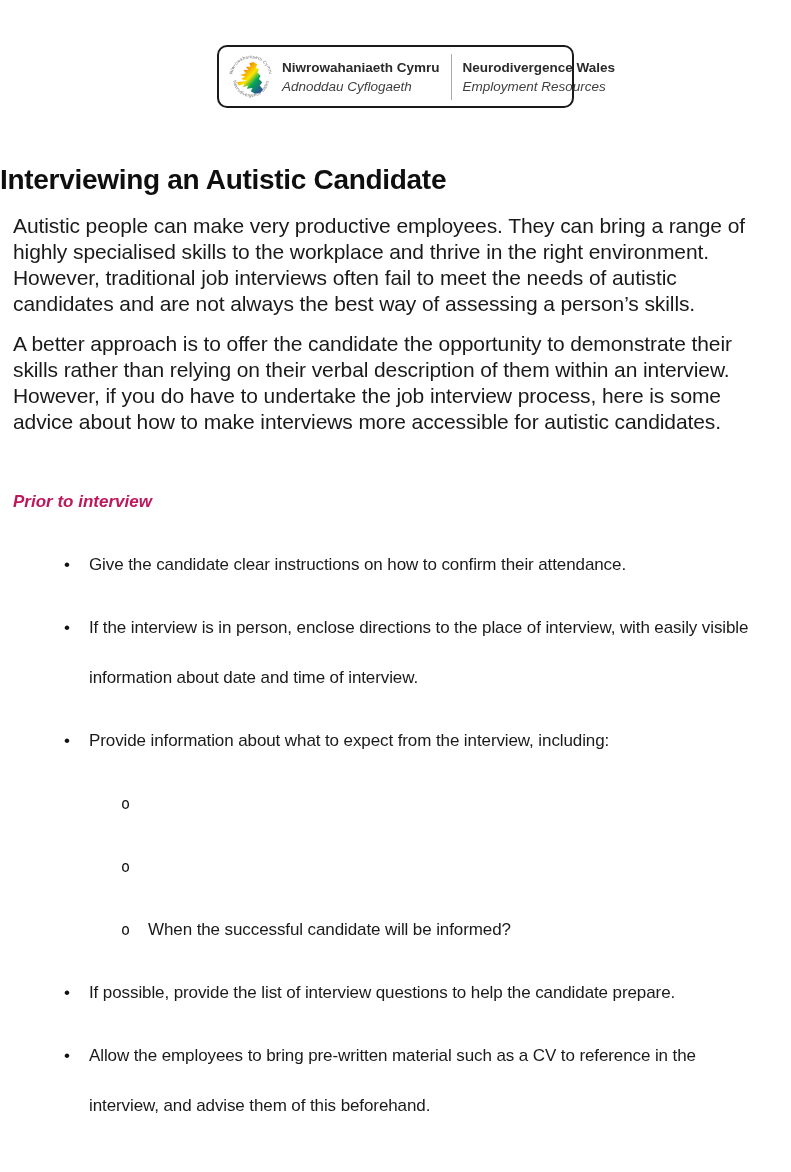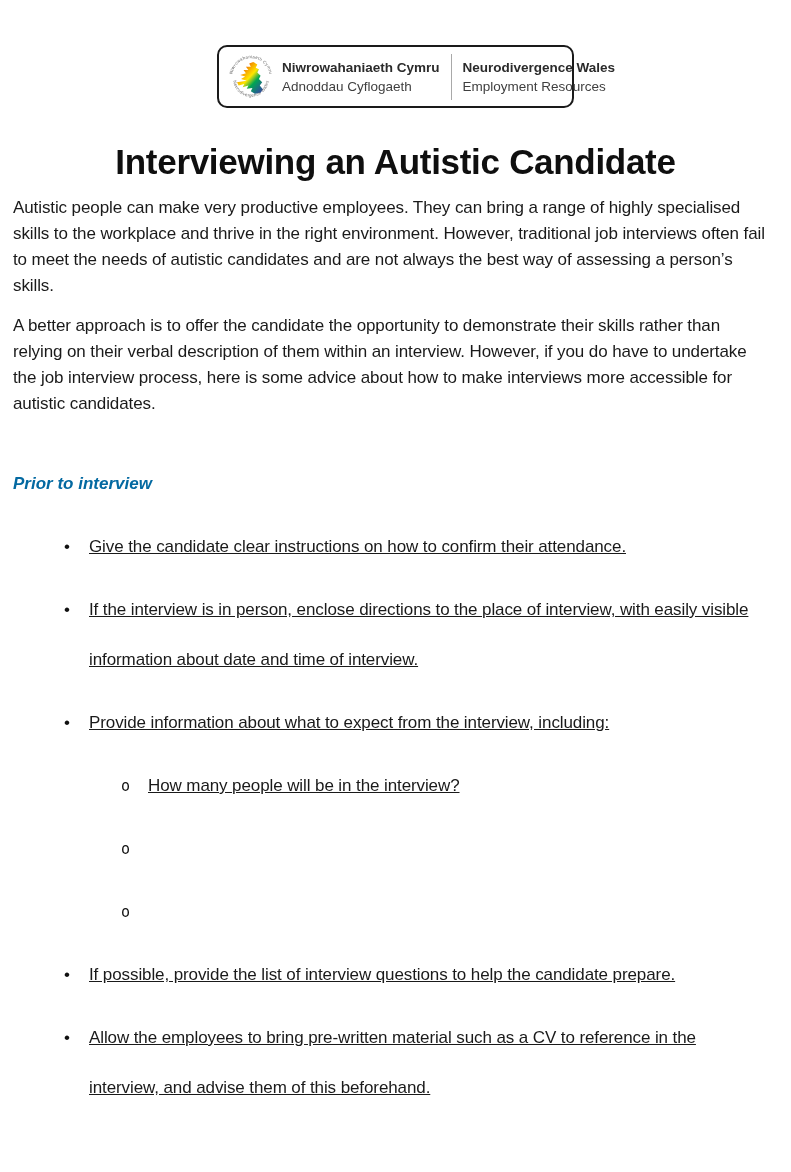--- a/index.html
+++ b/index.html
@@ -29,69 +29,68 @@
   .logo-col {
     display: flex;
     flex-direction: column;
     justify-content: center;
     font-size: 13.5px;
     line-height: 19px;
     white-space: nowrap;
   }
   .col-welsh { margin-left: 6px; }
   .logo-col .name { font-weight: bold; color: #2b2b2b; }
-  .logo-col .sub  { color: #3f3f3f; }
+  .logo-col .sub  { color: #3f3f3f; font-style: italic; }
   .logo-divider {
     width: 1px; height: 46px;
     background: #a9a9a9;
     margin: 0 11px; flex: none;
   }
   .arc-text { font-size: 4.2px; fill: #6b6b6b; letter-spacing: 0.25px; font-family: "Liberation Sans", sans-serif; }
 
   
   .doc-title {
-    margin-top: 38px;
-    text-align: center;
-    font-size: 35px;
+    margin-top: 56px;
+    font-size: 28px;
     line-height: 32px;
     font-weight: bold;
     letter-spacing: -0.3px;
     color: #0f0f0f;
   }
   .body-p {
     width: 755px;
     margin: 14px 13px 0;
-    font-size: 17px;
+    font-size: 21px;
     line-height: 26px;
     letter-spacing: -0.1px;
   }
   .body-p.first { margin-top: 17px; }
   .section-heading {
     margin: 57px 13px 0;
     font-size: 17px;
     line-height: 20px;
     font-weight: bold;
     font-style: italic;
-    color: #0369a1;
+    color: #be185d;
   }
   .blist {
     list-style: none;
     margin: 28px 0 0 13px;
     padding-left: 51px;
   }
   .blist li {
     display: flex;
     align-items: flex-start;
     margin-bottom: 13px;
     font-size: 17px;
     line-height: 50px;
     letter-spacing: -0.1px;
   }
   .blist li .mk { flex: none; width: 25px; color: #111; }
-  .blist li .bt { width: 676px; text-decoration: underline; }
+  .blist li .bt { width: 676px; }
   .blist li.l2 { padding-left: 57px; }
   .blist li.l2 .mk { width: 27px; font-family: "DejaVu Sans Mono", monospace; font-size: 15px; }
   .blist li.l2 .bt { width: auto; }
 </style>
 </head>
 <body>
 
 <div class="page">
 
   <header class="logo-box">
@@ -147,27 +146,27 @@
       <li class="l1">
         <span class="mk">•</span>
         <span class="bt">If the interview is in person, enclose directions to the place of interview, with easily visible information about date and time of interview.</span>
       </li>
       <li class="l1">
         <span class="mk">•</span>
         <span class="bt">Provide information about what to expect from the interview, including:</span>
       </li>
       <li class="l2">
         <span class="mk">o</span>
-        <span class="bt">How many people will be in the interview?</span>
       </li>
       <li class="l2">
         <span class="mk">o</span>
       </li>
       <li class="l2">
         <span class="mk">o</span>
+        <span class="bt">When the successful candidate will be informed?</span>
       </li>
       <li class="l1">
         <span class="mk">•</span>
         <span class="bt">If possible, provide the list of interview questions to help the candidate prepare.</span>
       </li>
       <li class="l1">
         <span class="mk">•</span>
         <span class="bt">Allow the employees to bring pre-written material such as a CV to reference in the interview, and advise them of this beforehand.</span>
       </li>
     </ul>

